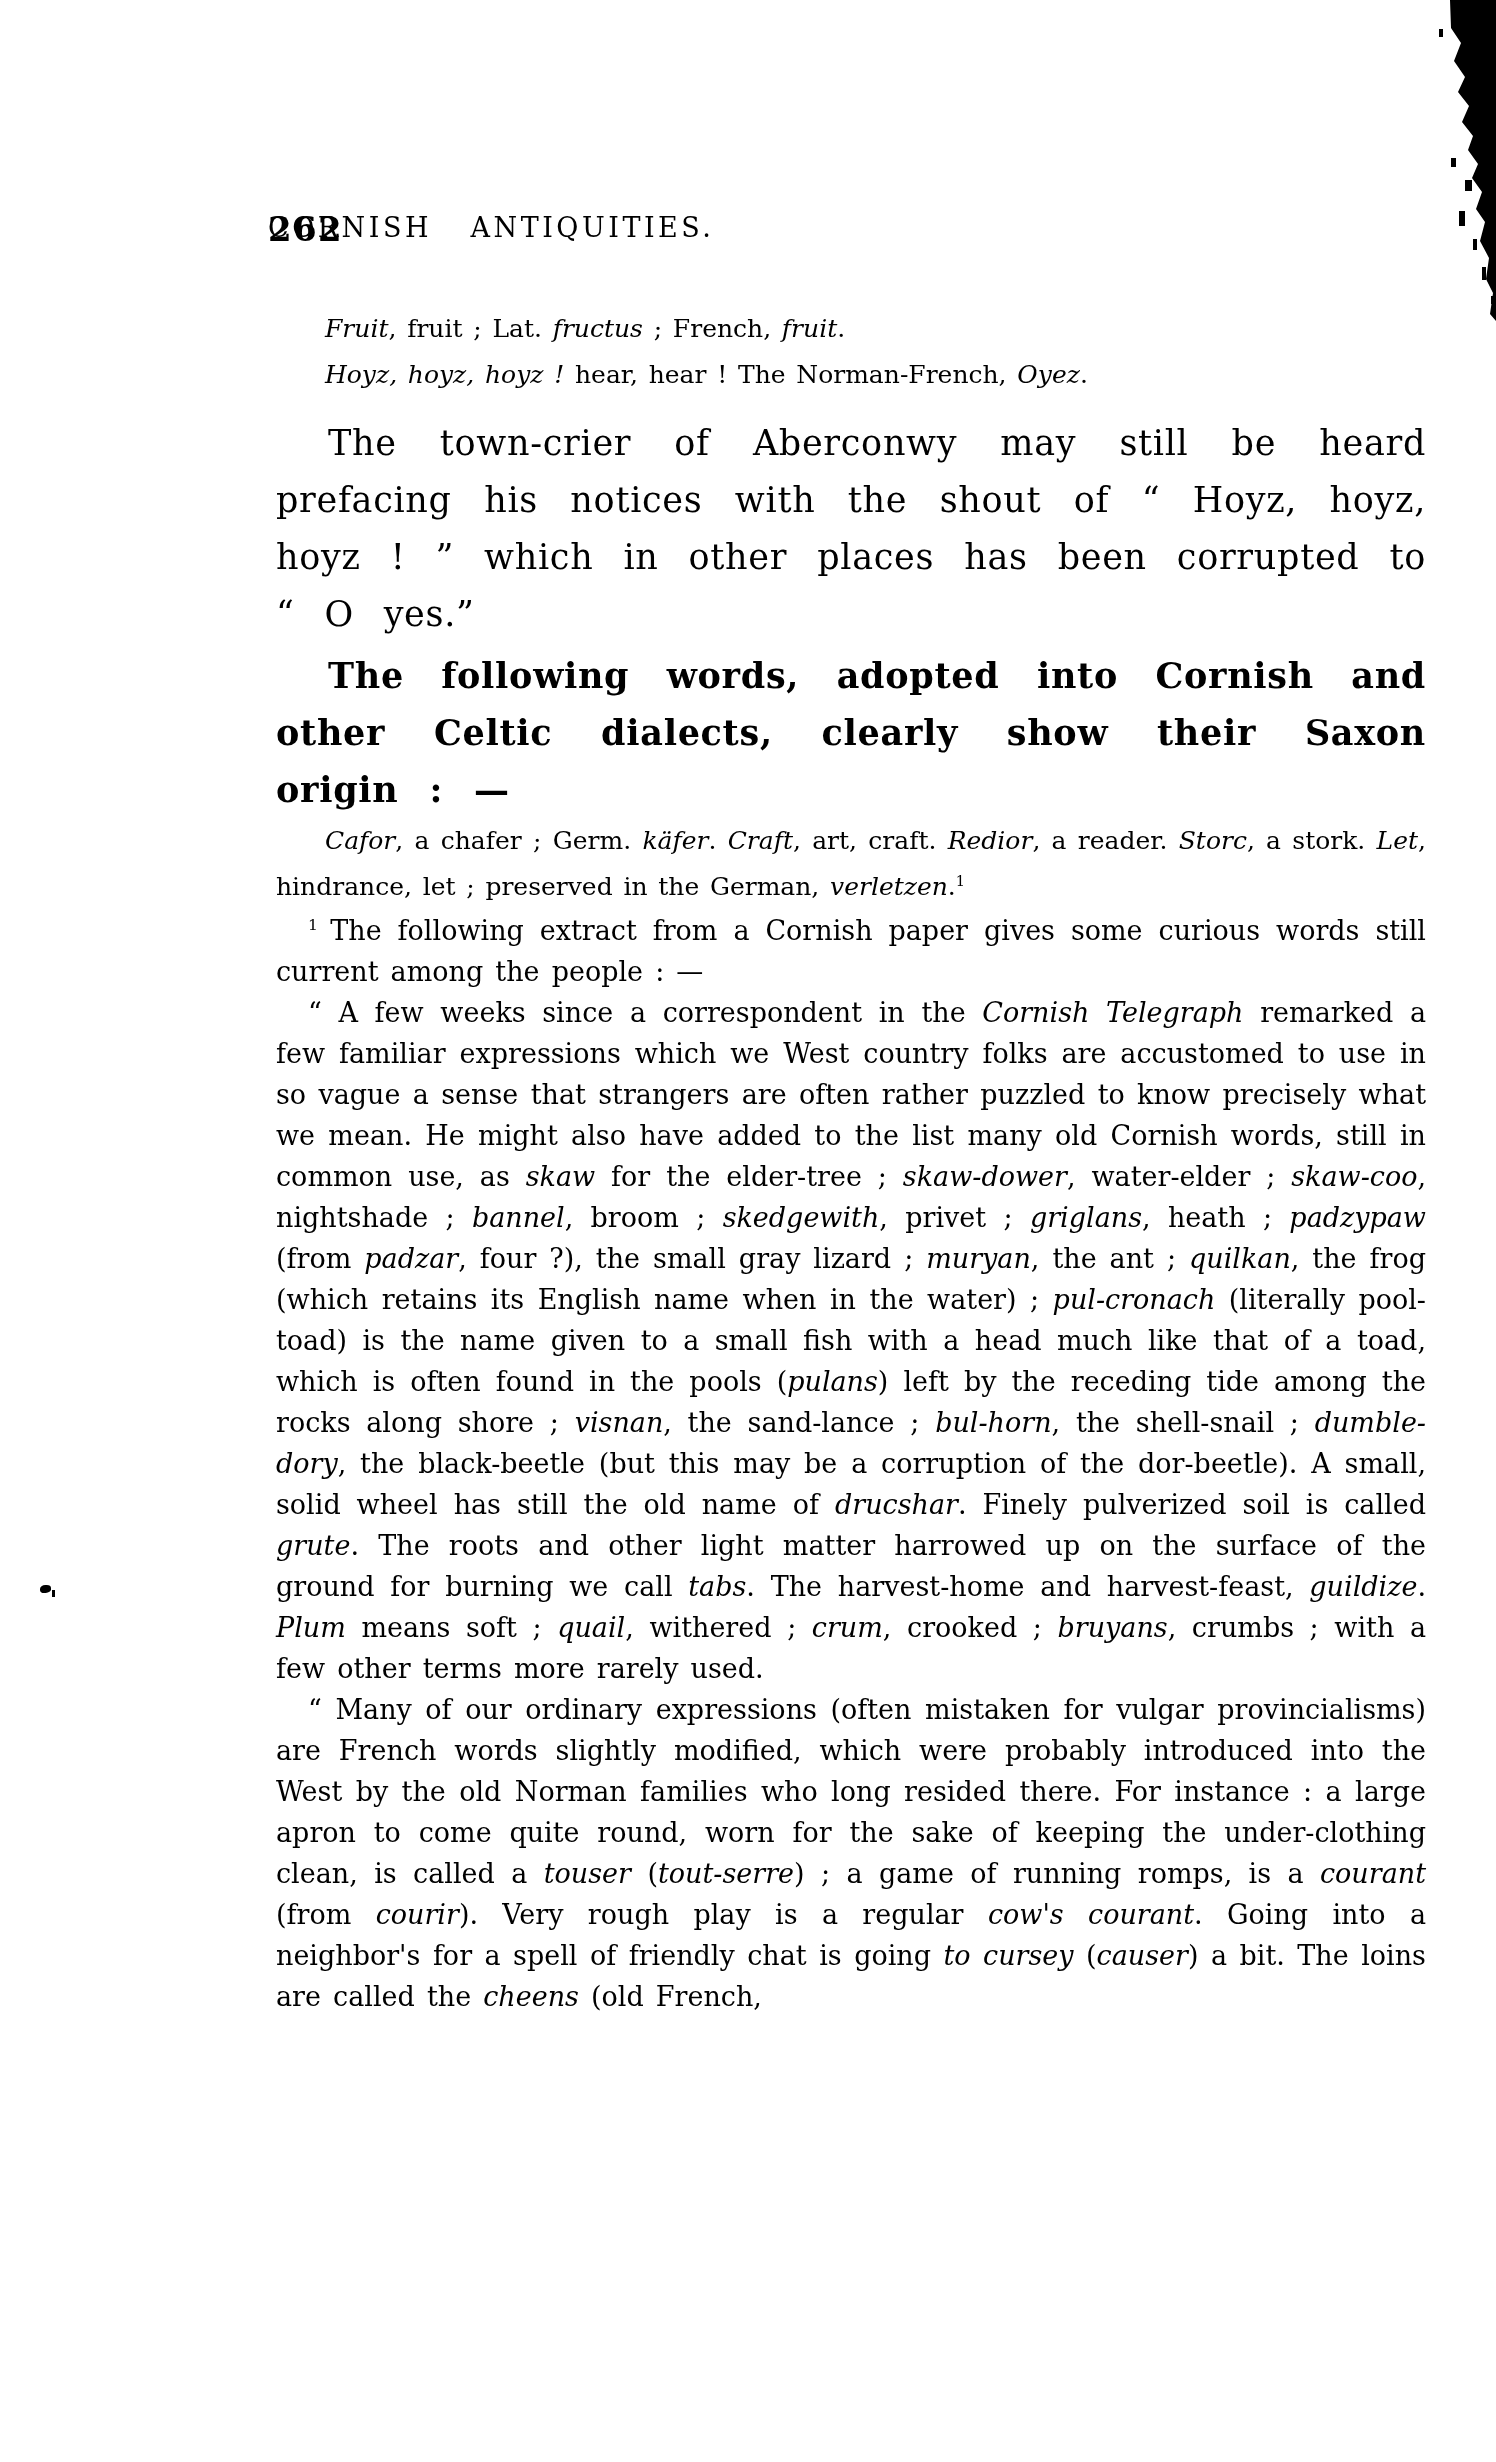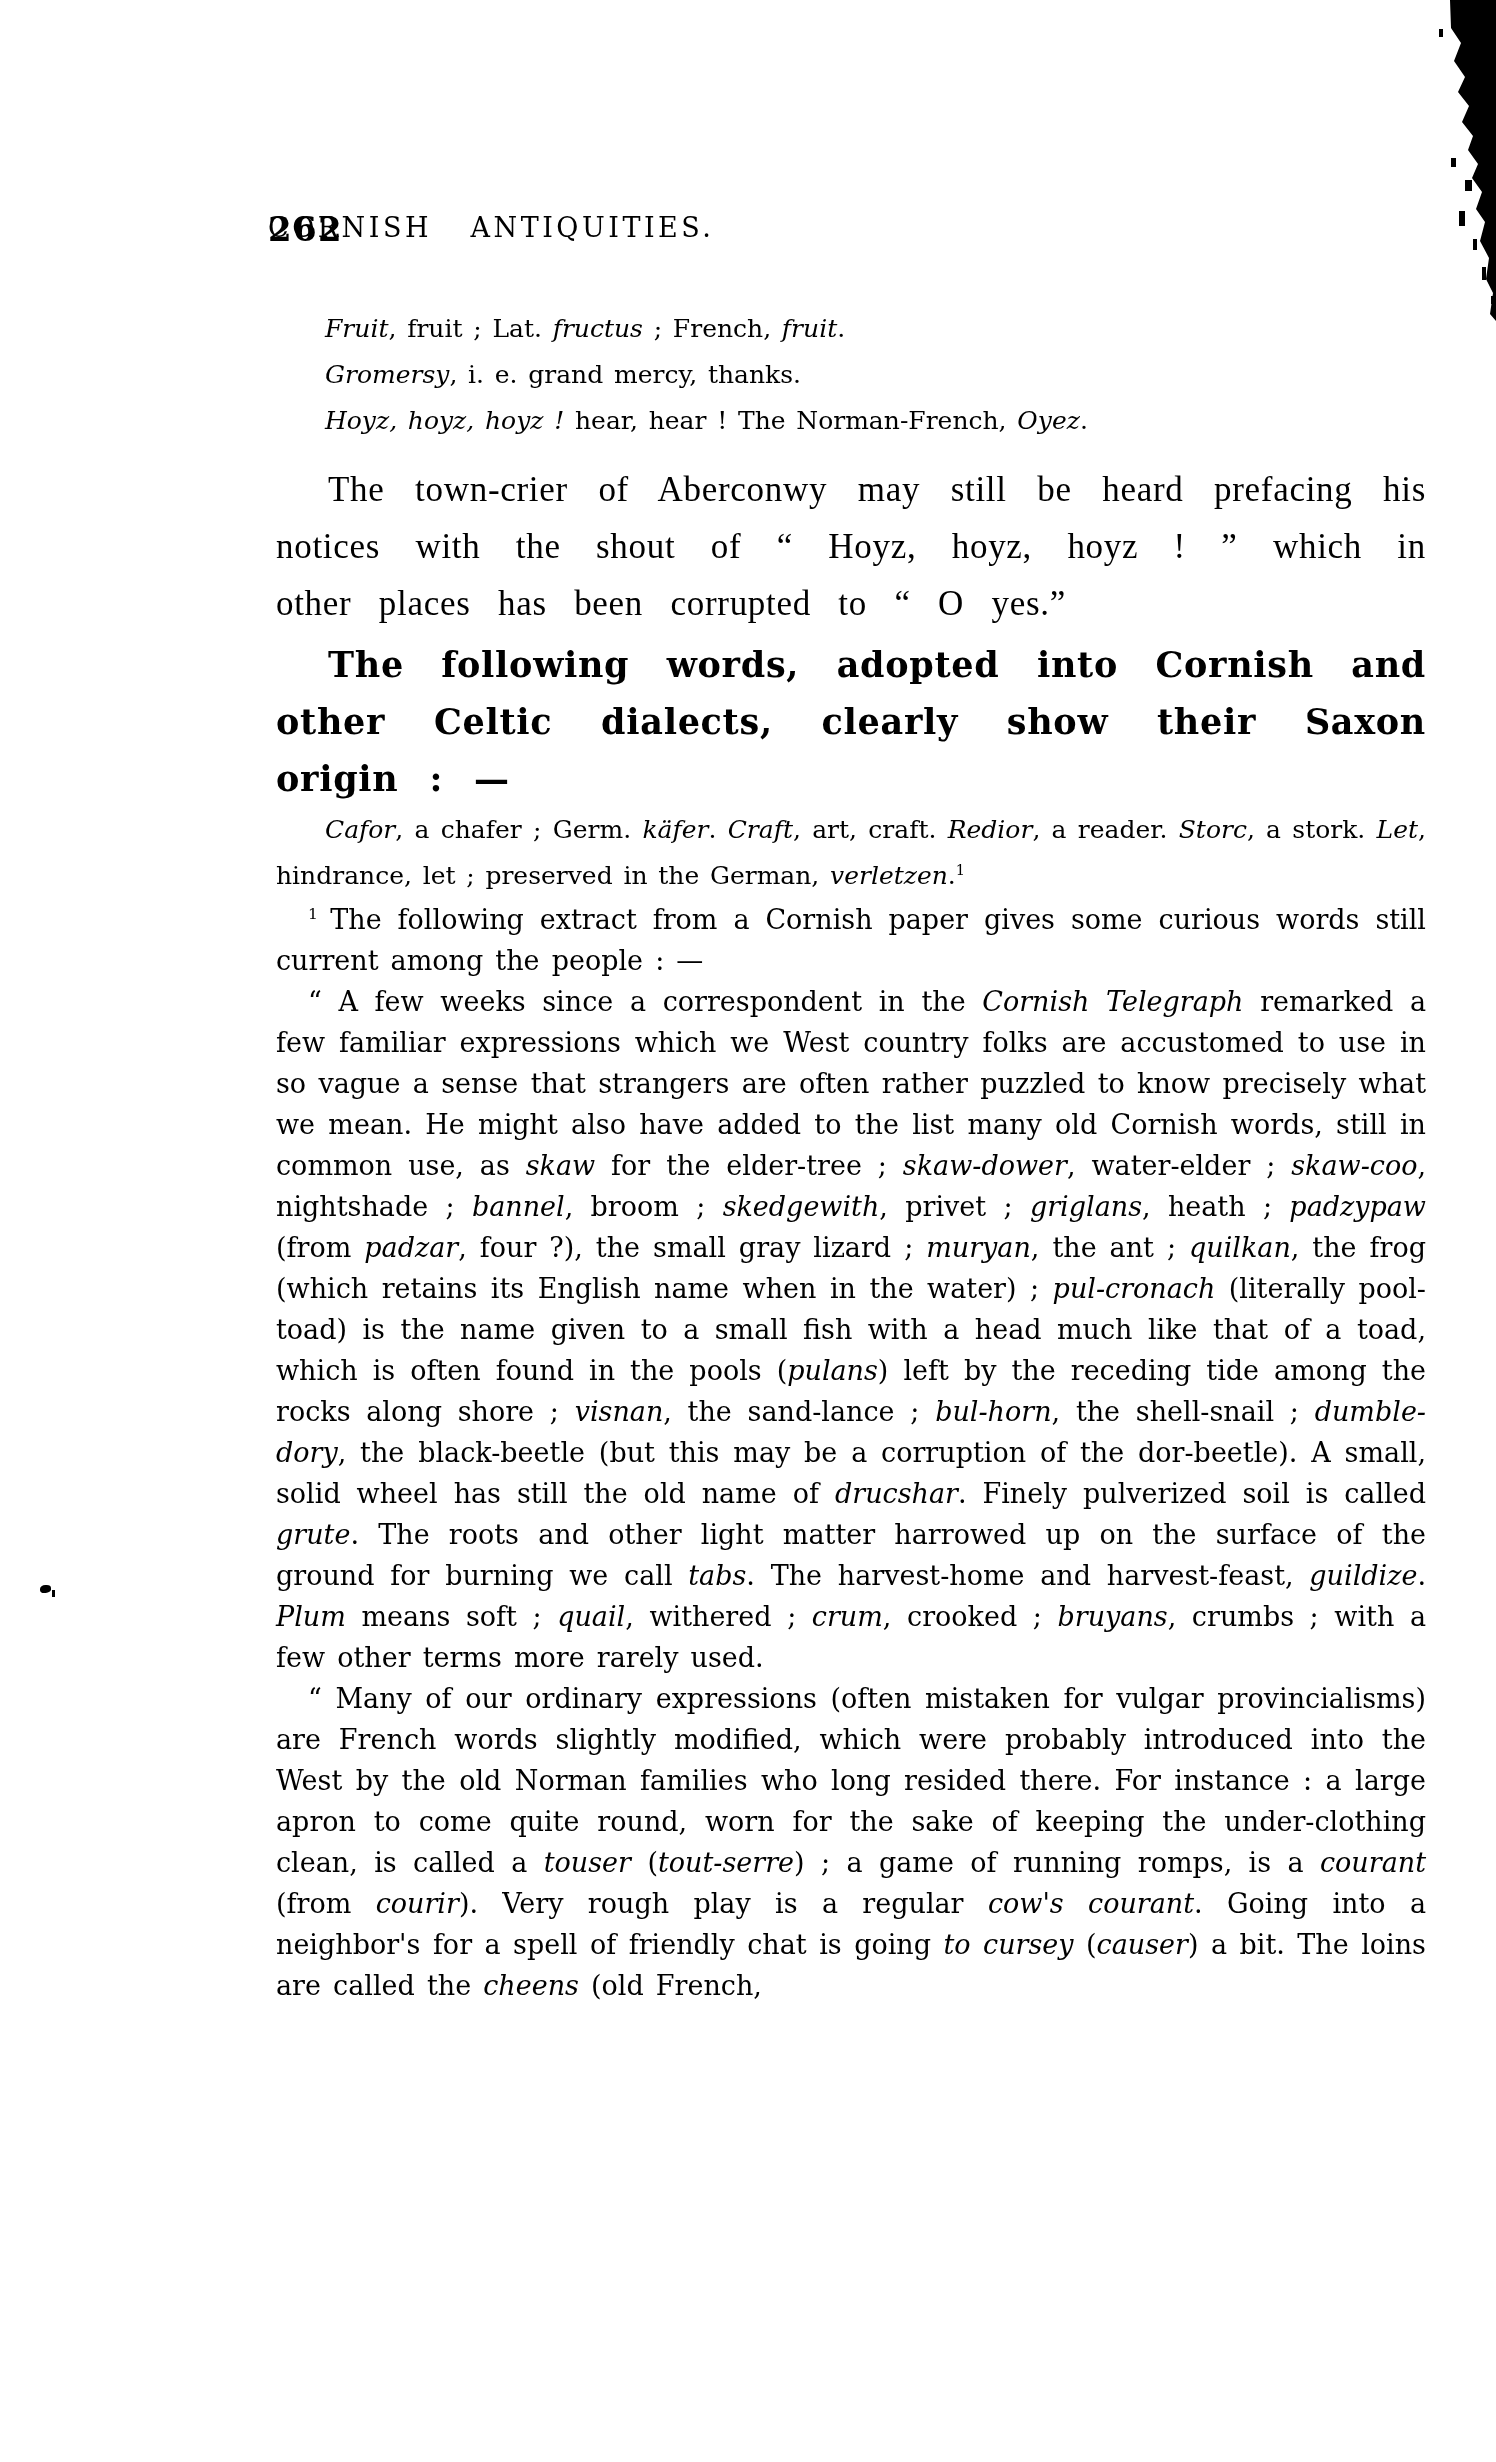--- a/index.html
+++ b/index.html
@@ -26,21 +26,21 @@
   .entry {
     font-size:25px; line-height:46px;
     text-align:justify; text-indent:49px;
     word-spacing:2.8px;
   }
   .bodypara {
     font-size:35px; line-height:57px;
     text-align:justify; text-indent:52px;
     word-spacing:18px; letter-spacing:0.7px;
   }
-  .gap-lg { margin-top:17px;font-family:Liberation Serif, serif; }
+  .gap-lg { margin-top:17px; }
   .gap-sm { margin-top:4.2px;font-weight:bold; }
   .word-list { margin-top:0; }
 
   .footnote { }
   .fn {
     font-size:27px; line-height:41px;
     text-align:justify; text-indent:32px;
     word-spacing:3.5px;
   }
 
@@ -81,21 +81,20 @@
   <div class="speck sp9"></div>
 
   <div class="header">
     <span class="pagenum">262</span>
     <span class="title">CORNISH ANTIQUITIES.</span>
   </div>
 
   <div class="main">
 
     <p class="entry"><span class="it">Fruit</span><span>, fruit ;  Lat. </span><span class="it">fructus</span><span> ;   French, </span><span class="it">fruit</span><span>.</span></p>
-    <p class="entry"><span class="it">Gromersy</span><span>, i. e. grand mercy, thanks.</span></p>
     <p class="entry"><span class="it">Hoyz, hoyz, hoyz !</span><span>  hear, hear !   The Norman-French, </span><span class="it">Oyez</span><span>.</span></p>
 
     <p class="bodypara gap-lg"><span>The town-crier of Aberconwy may still be heard prefacing his notices with the shout of “ Hoyz, hoyz, hoyz ! ” which in other places has been corrupted to “ O yes.”</span></p>
     <p class="bodypara gap-sm"><span>The following words, adopted into Cornish and other Celtic dialects, clearly show their Saxon origin : —</span></p>
 
     <p class="entry word-list"><span class="it">Cafor</span><span>, a chafer ;  Germ. </span><span class="it">käfer</span><span>.   </span><span class="it">Craft</span><span>, art, craft.   </span><span class="it">Redior</span><span>, a reader.   </span><span class="it">Storc</span><span>, a stork.   </span><span class="it">Let</span><span>, hindrance, let ;  preserved in the German, </span><span class="it">verletzen</span><span>.</span><sup>1</sup></p>
 
     <div class="footnote">
       <p class="fn"><sup>1 </sup><span>The following extract from a Cornish paper gives some curious words still current among the people : —</span></p>
       <p class="fn"><span>“ A few weeks since a correspondent in the </span><span class="it">Cornish Telegraph</span><span> remarked a few familiar expressions which we West country folks are accustomed to use in so vague a sense that strangers are often rather puzzled to know precisely what we mean.  He might also have added to the list many old Cornish words, still in common use, as </span><span class="it">skaw</span><span> for the elder-tree ; </span><span class="it">skaw-dower</span><span>, water-elder ; </span><span class="it">skaw-coo</span><span>, nightshade ; </span><span class="it">bannel</span><span>, broom ; </span><span class="it">skedgewith</span><span>, privet ; </span><span class="it">griglans</span><span>, heath ; </span><span class="it">padzypaw</span><span> (from </span><span class="it">padzar</span><span>, four ?), the small gray lizard ; </span><span class="it">muryan</span><span>, the ant ; </span><span class="it">quilkan</span><span>, the frog (which retains its English name when in the water) ; </span><span class="it">pul-cronach</span><span> (literally pool-toad) is the name given to a small fish with a head much like that of a toad, which is often found in the pools (</span><span class="it">pulans</span><span>) left by the receding tide among the rocks along shore ; </span><span class="it">visnan</span><span>, the sand-lance ; </span><span class="it">bul-horn</span><span>, the shell-snail ; </span><span class="it">dumble-dory</span><span>, the black-beetle (but this may be a corruption of the dor-beetle).  A small, solid wheel has still the old name of </span><span class="it">drucshar</span><span>.  Finely pulverized soil is called </span><span class="it">grute</span><span>.  The roots and other light matter harrowed up on the surface of the ground for burning we call </span><span class="it">tabs</span><span>.  The harvest-home and harvest-feast, </span><span class="it">guildize</span><span>.  </span><span class="it">Plum</span><span> means soft ; </span><span class="it">quail</span><span>, withered ; </span><span class="it">crum</span><span>, crooked ; </span><span class="it">bruyans</span><span>, crumbs ; with a few other terms more rarely used.</span></p>

